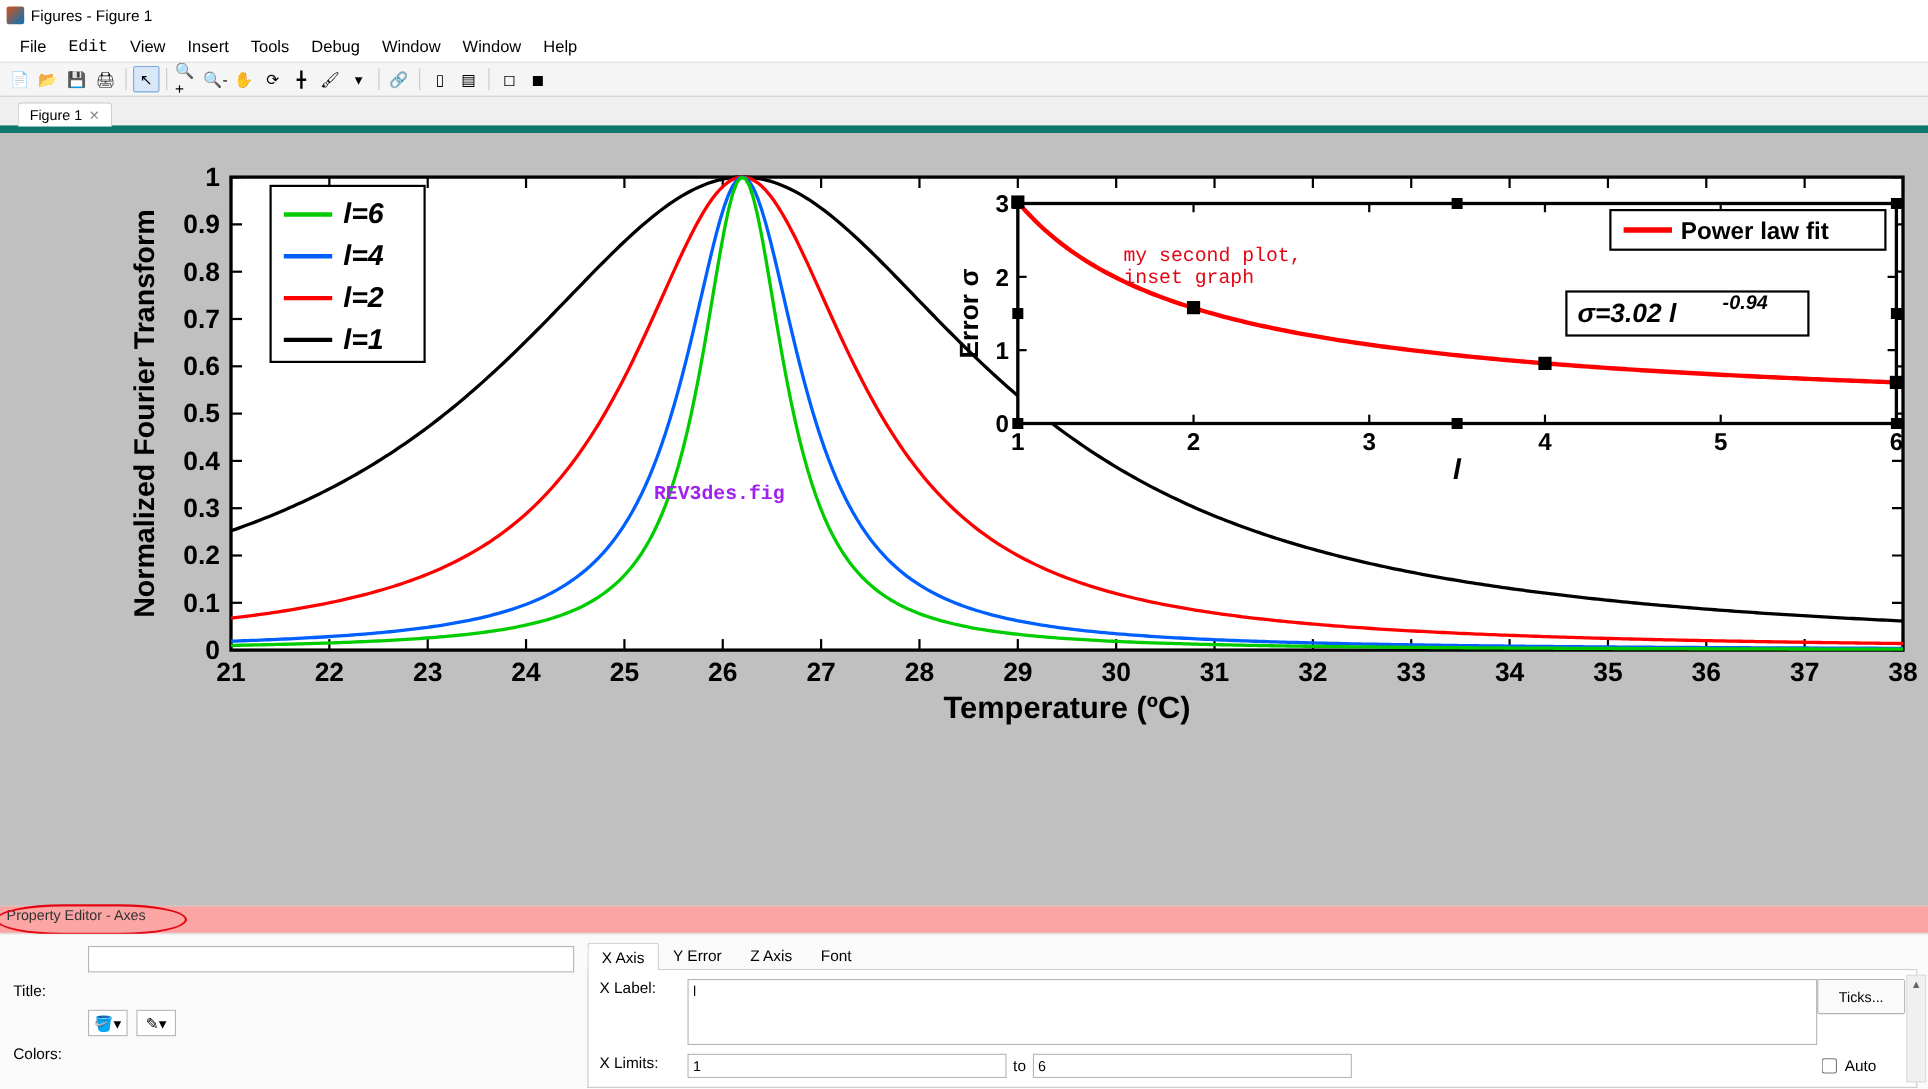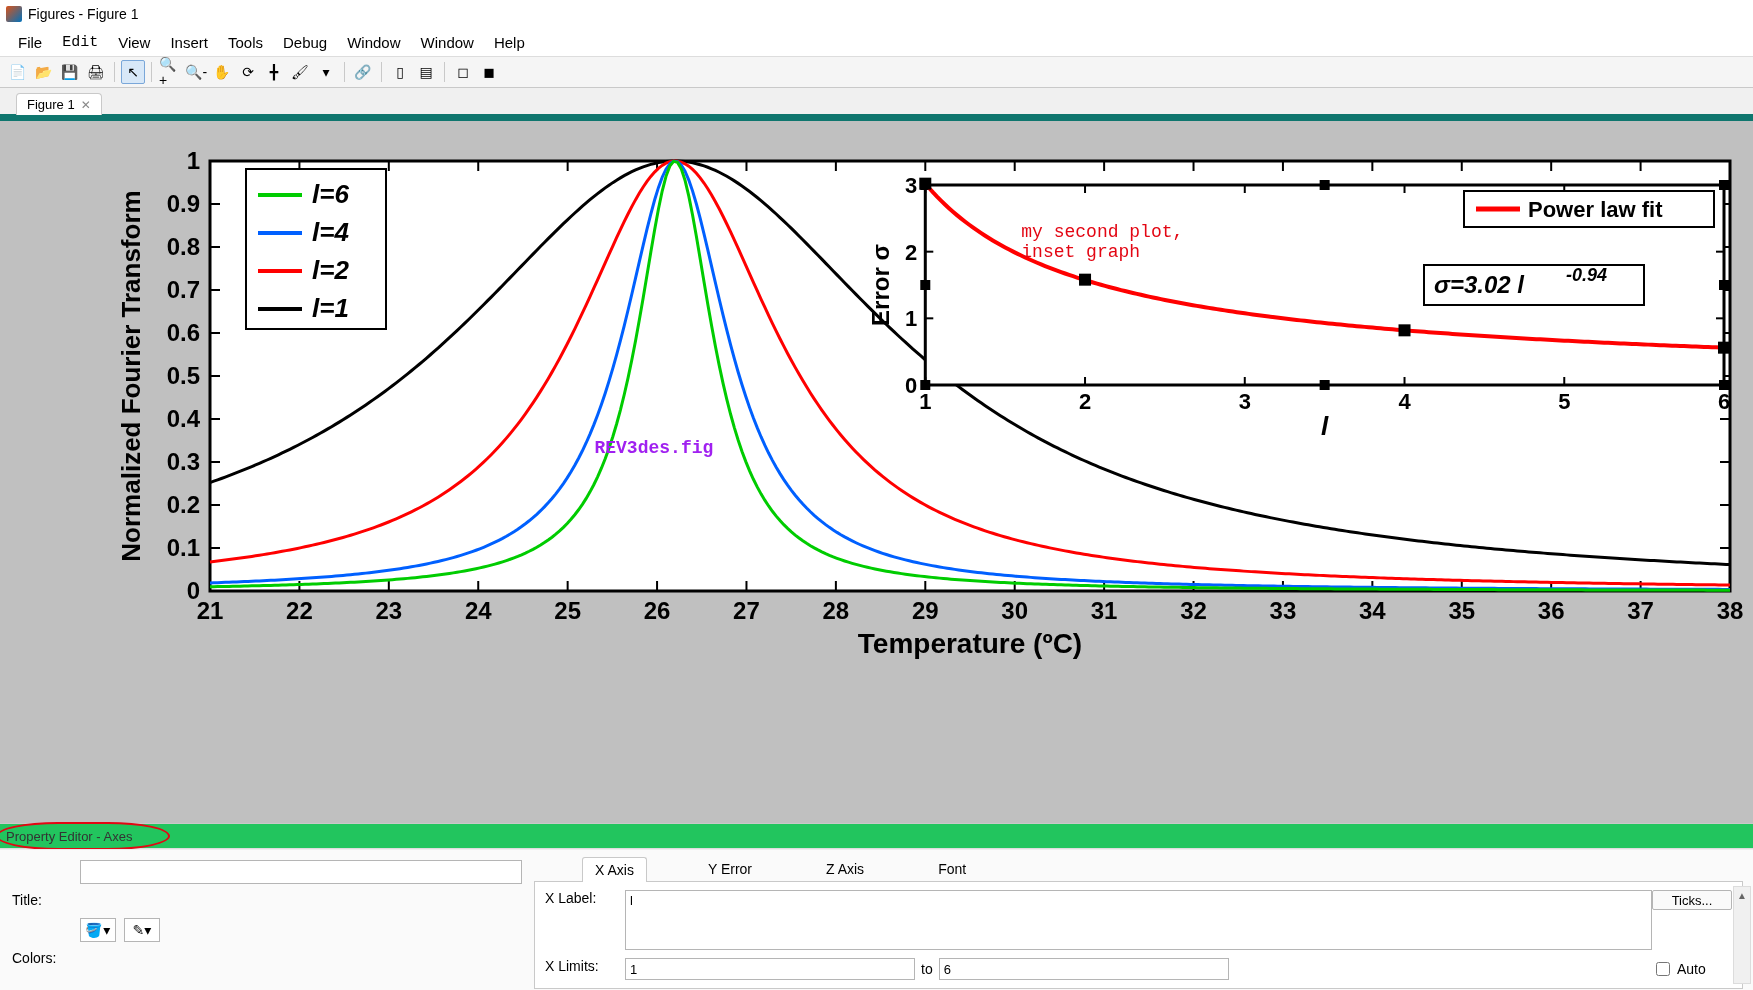--- a/index.html
+++ b/index.html
@@ -26,41 +26,41 @@
   .doctab .close { color:#888; font-size:12px; }
 
   
   .canvas-area { flex:1; background:#c0c0c0; position:relative; overflow:hidden; }
   .figure-canvas { position:absolute; left:0; top:0; right:0; bottom:0; }
   svg text { font-family:Arial, sans-serif; }
   .ann-purple { fill:#a020f0; font-family:"Courier New", monospace; font-size:18px; font-weight:bold; }
   .ann-red { fill:#e30613; font-family:"Courier New", monospace; font-size:18px; }
 
   
-  .prop-header { height:24px; background:#22c55e; border-top:1px solid #c9c9c9; border-bottom:1px solid #ddd; display:flex; align-items:center; padding:0 6px; font-size:13px; color:#333; position:relative; }
+  .prop-header { height:24px; background:#fca5a5; border-top:1px solid #c9c9c9; border-bottom:1px solid #ddd; display:flex; padding:0 6px; font-size:13px; color:#333; position:relative; }
   .prop-circle { position:absolute; border:2px solid #e30613; border-radius:50%/70%; pointer-events:none; }
 
   .prop-body { height:140px; background:#fafafa; display:flex; border-top:1px solid #eee; position:relative; }
   .prop-left { flex:0 0 500px; padding:10px 12px; display:grid; grid-template-columns:60px 1fr; row-gap:10px; column-gap:8px; align-content:start; font-size:14px; }
   .prop-left label { align-self:center;margin-top:32px; }
   input[type="text"].wide { width:100%; height:22px; border:1px solid #b5b5b5; padding:0 4px; background:#fff; font-size:13px; }
   .color-btn { width:34px; height:22px; border:1px solid #b5b5b5; background:#fff; display:inline-flex; align-items:center; justify-content:center; margin-right:4px; }
   .grid-row { display:flex; gap:14px; align-items:center; }
   .grid-row label { display:flex; gap:4px; align-items:center; }
   input[type="checkbox"] { width:14px; height:14px; }
 
   .prop-right { flex:1; padding:6px 10px; display:flex; flex-direction:column; position:relative; }
   .axis-tabs { display:flex; border-bottom:1px solid #c9c9c9; font-size:14px; }
-  .axis-tab { padding:4px 12px; border:1px solid transparent; border-bottom:none; cursor:default;margin-left:48px; }
+  .axis-tab { padding:4px 12px; border:1px solid transparent; border-bottom:none; cursor:default; }
   .axis-tab.active { border-color:#c9c9c9; background:#fff; border-radius:3px 3px 0 0; position:relative; top:1px; }
   .axis-body { border:1px solid #c9c9c9; border-top:none; background:#fff; padding:8px 10px; flex:1; display:grid; grid-template-columns:70px 1fr 80px; row-gap:8px; column-gap:10px; align-content:start; font-size:14px; }
   textarea.field { width:100%; height:54px; border:1px solid #b5b5b5; resize:none; font-size:13px; padding:2px 4px; font-family:inherit; }
   .limit-row { display:flex; gap:6px; align-items:center; }
   .limit-row input { width:280px; height:20px; border:1px solid #b5b5b5; padding:0 4px; font-size:13px; }
-  button.small { height:20px; padding:0 10px; border:1px solid #b5b5b5; background:#fafafa; border-radius:2px; font-size:13px; }
+  button.small { height:32px; padding:0 10px; border:1px solid #b5b5b5; background:#fafafa; border-radius:2px; font-size:13px; }
   .scroll-v { position:absolute; right:2px; top:36px; bottom:6px; width:16px; background:#f0f0f0; border:1px solid #dcdcdc; }
   .scroll-v .arrow { height:16px; display:flex; align-items:center; justify-content:center; font-size:10px; color:#666; }
 </style>
 </head>
 <body>
 
 <div class="window">
 
   <div class="titlebar">
     <div class="logo"></div>

